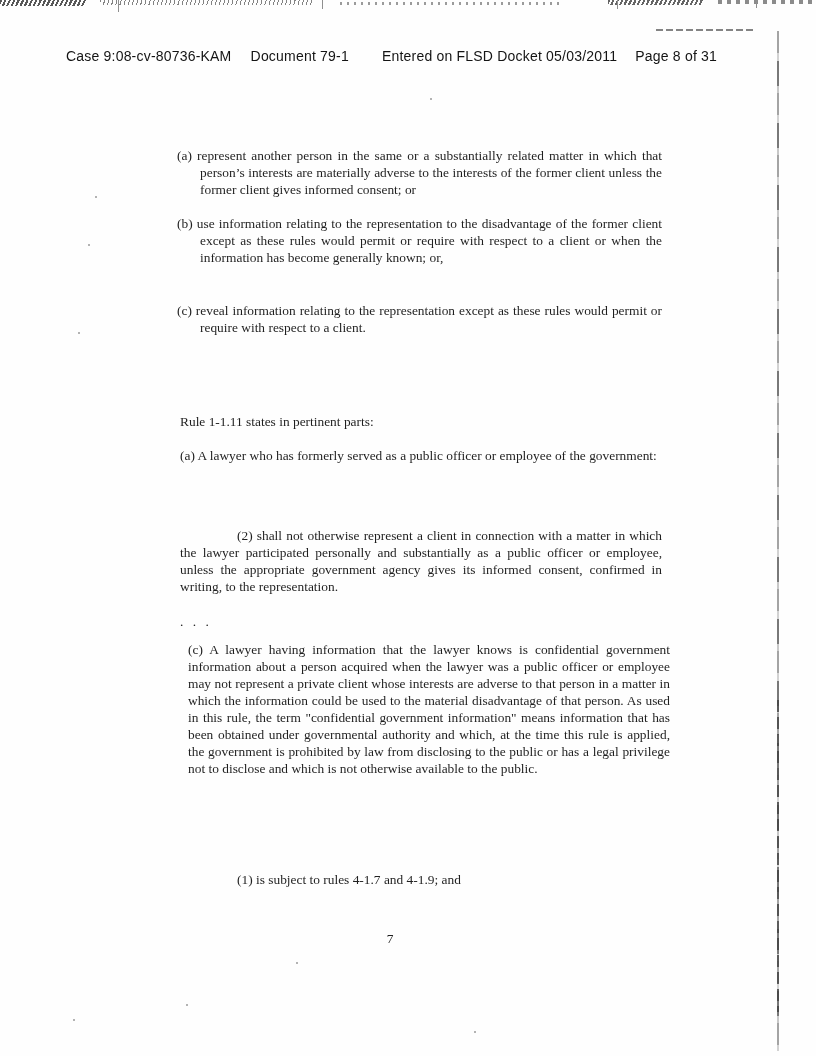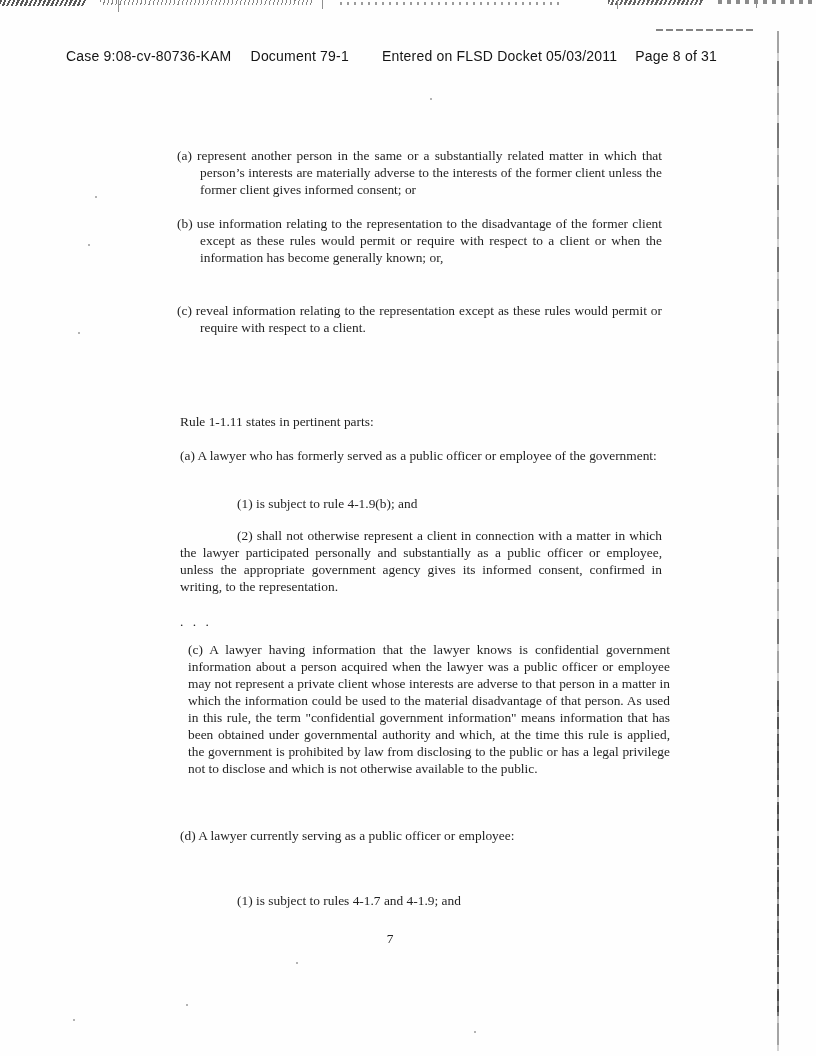--- a/index.html
+++ b/index.html
@@ -29,21 +29,21 @@
   #q1b { left:200px; top:215px; width:462px; text-indent:-23px; }
   #q1c { left:200px; top:302px; width:462px; text-indent:-23px; }
   #p1  { left:100px; top:347px; width:552px; line-height:38.5px; }
   #intro2 { left:180px; top:413px; width:482px; }
   #q2a { left:180px; top:447px; width:482px; }
   #q2a1 { left:237px; top:495px; width:430px; }
   #q2a2 { left:180px; top:527px; width:482px; text-indent:57px; }
   #ellipsis { left:180px; top:613px; letter-spacing:3px; }
   #q2c { left:180px; top:641px; width:482px;margin-left:8px; }
   #q2d { left:180px; top:827px; width:482px; }
-  #q2d1 { left:237px; top:871px; width:430px;margin-top:21px; }
+  #q2d1 { left:237px; top:871px; width:430px; }
   #pagenum { left:0px; top:930px; width:780px; text-align:center; }
   
   .hatch { position:absolute; opacity:.85; }
   .h1 { left:0; top:0; width:86px; height:6px;
         background:repeating-linear-gradient(115deg,#3a3a3a 0 2px,transparent 2px 4px); }
   .h2 { left:100px; top:0; width:212px; height:5px;
         background:repeating-linear-gradient(105deg,#6d6d6d 0 1px,transparent 1px 4px); }
   .h3 { left:340px; top:2px; width:220px; height:3px;
         background:repeating-linear-gradient(90deg,#8a8a8a 0 2px,transparent 2px 7px); }
   .h4 { left:608px; top:0; width:95px; height:5px;
@@ -111,22 +111,20 @@
     <span>Page 8 of 31</span>
   </div>
 
   <p class="txt just" id="q1a">(a) represent another person in the same or a substantially related matter in which that person’s interests are materially adverse to the interests of the former client unless the former client gives informed consent; or</p>
   <p class="txt just" id="q1c">(c) reveal information relating to the representation except as these rules would permit or require with respect to a client.</p>
   <p class="txt just" id="q1b">(b) use information relating to the representation to the disadvantage of the former client except as these rules would permit or require with respect to a client or when the information has become generally known; or,</p>
 
 
   <p class="txt" id="intro2">Rule 1-1.11 states in pertinent parts:</p>
   <p class="txt just" id="q2a">(a) A lawyer who has formerly served as a public officer or employee of the government:</p>
-  <p class="txt" id="q2a1">(1)  is subject to rule 4-1.9(b); and</p>
   <p class="txt just" id="q2a2">(2) shall not otherwise represent a client in connection with a matter in which the lawyer participated personally and substantially as a public officer or employee, unless the appropriate government agency gives its informed consent, confirmed in writing, to the representation.</p>
   <p class="txt" id="ellipsis">. . .</p>
   <p class="txt just" id="q2c">(c) A lawyer having information that the lawyer knows is confidential government information about a person acquired when the lawyer was a public officer or employee may not represent a private client whose interests are adverse to that person in a matter in which the information could be used to the material disadvantage of that person. As used in this rule, the term "confidential government information" means information that has been obtained under governmental authority and which, at the time this rule is applied, the government is prohibited by law from disclosing to the public or has a legal privilege not to disclose and which is not otherwise available to the public.</p>
-  <p class="txt" id="q2d">(d) A lawyer currently serving as a public officer or employee:</p>
   <p class="txt" id="q2d1">(1) is subject to rules 4-1.7 and 4-1.9; and</p>
 
   <p class="txt" id="pagenum">7</p>
 
 </div>
 
 </body></html>

